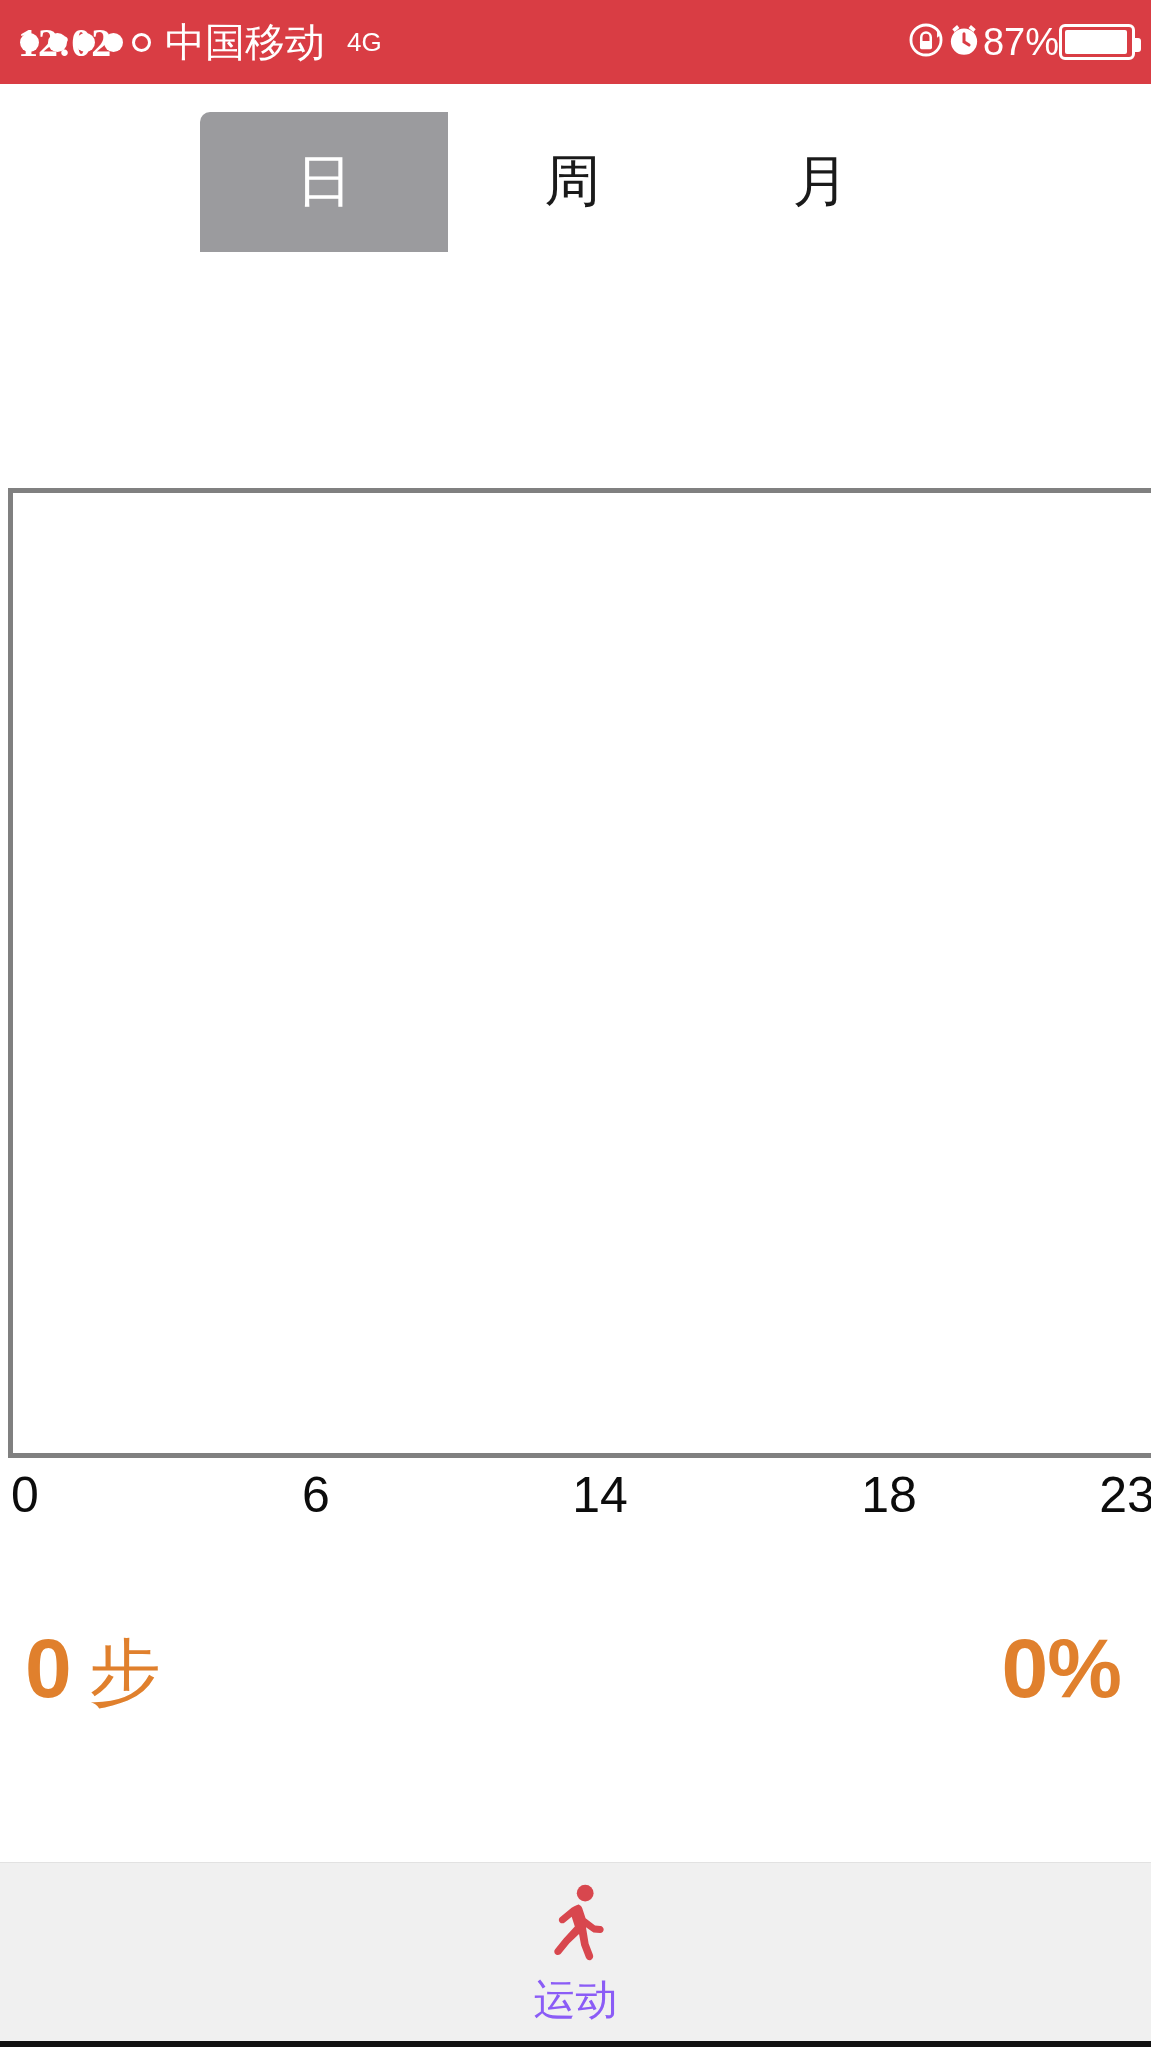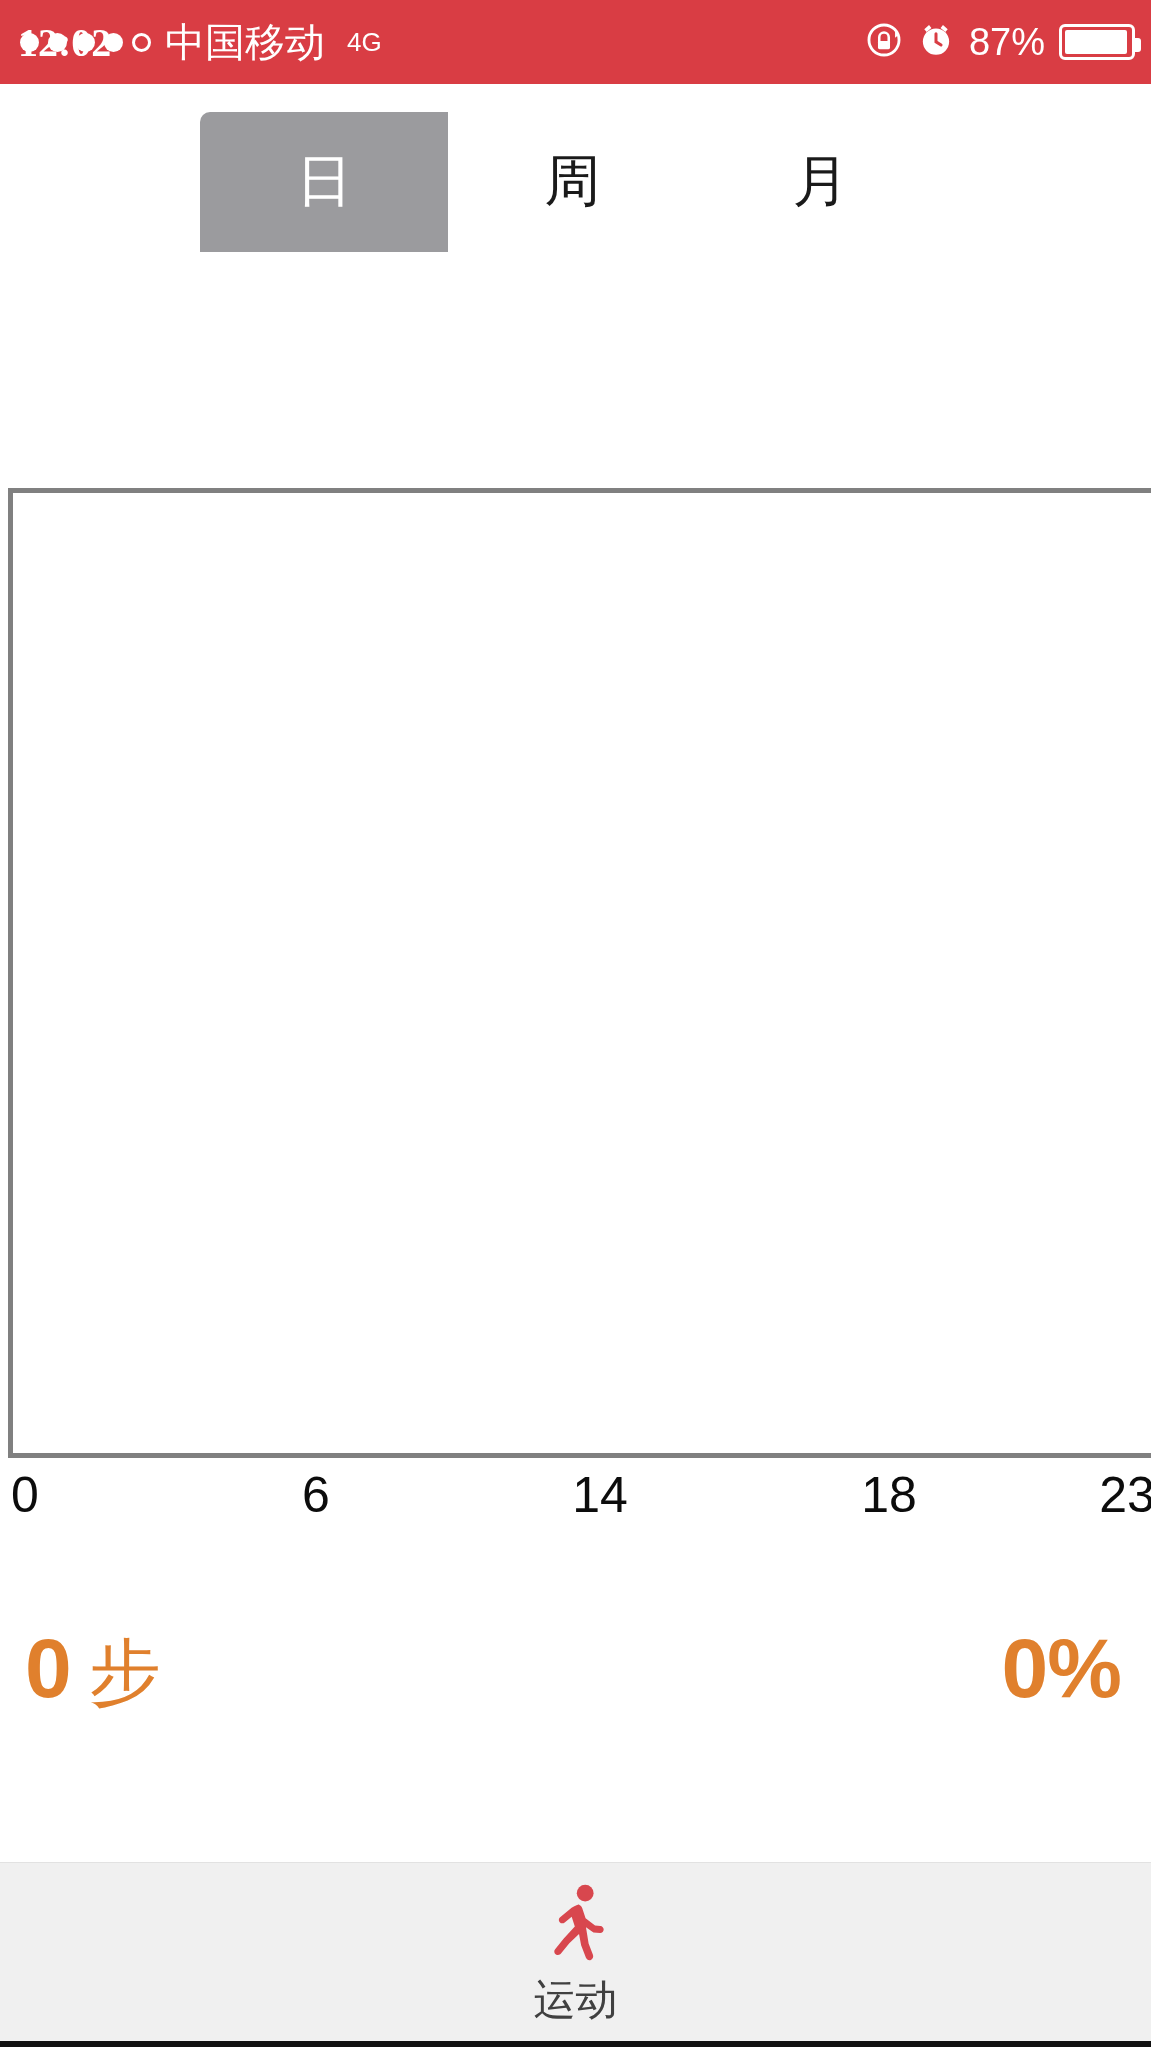--- a/index.html
+++ b/index.html
@@ -17,21 +17,21 @@
     background:#d93d44;
     display:flex; align-items:center;
     color:#ffffff;
   }
   #signal-dots{ display:flex; align-items:center; gap:9px; margin-left:20px; }
   .dot{ width:19px; height:19px; border-radius:50%; background:#ffffff; }
   .dot.hollow{ background:transparent; border:3px solid #ffffff; width:19px; height:19px; }
   #carrier-name{ font-size:40px; margin-left:14px; letter-spacing:0px; font-weight:400; }
   #network-type{ font-size:26px; margin-left:22px; font-weight:500; }
   #status-time{ position:absolute; left:18px; width:1151px; text-align:left; font-size:40px; font-weight:700;font-family:Liberation Serif, serif; }
-  #status-right{ position:absolute; right:16px; display:flex; align-items:center; gap:14px; }
+  #status-right{ position:absolute; right:16px; display:flex; align-items:center; }
   .si{ display:block; }
   #battery-pct{ font-size:38px; font-weight:500; }
   #battery-icon{ position:relative; width:76px; height:36px; border:3px solid #ffffff; border-radius:6px; }
   #battery-icon::after{ content:""; position:absolute; right:-9px; top:11px; width:6px; height:14px; background:#ffffff; border-radius:0 3px 3px 0; }
   #battery-fill{ position:absolute; left:3px; top:3px; bottom:3px; width:88%; background:#ffffff; border-radius:2px; }
 
   
   #segmented-control{
     position:absolute; left:200px; top:112px; width:745px; height:140px;
     display:flex; border-radius:10px 10px 0 0; overflow:hidden;
@@ -97,21 +97,21 @@
     position:absolute; left:0; top:1862px; width:1151px; height:180px;
     background:#f0f0f0; display:flex;
     border-top:1px solid #e2e2e2;
   }
   .tab{
     flex:1; display:flex; flex-direction:column;
     align-items:center; justify-content:center; gap:6px;
   }
   .tab-icon{ height:88px; display:flex; align-items:center; justify-content:center; }
   .tab-label{ font-size:42px; color:#b4b4b4; }
-  .tab.active .tab-label{ color:#404040; }
+  .tab.active .tab-label{ color:#8b5cf6; }
   #home-indicator{
     position:absolute; left:0; bottom:0; width:1151px; height:6px; background:#111111;
   }
 </style>
 </head>
 <body>
 
 <div id="status-bar">
   <div id="signal-dots">
     <span class="dot"></span>

